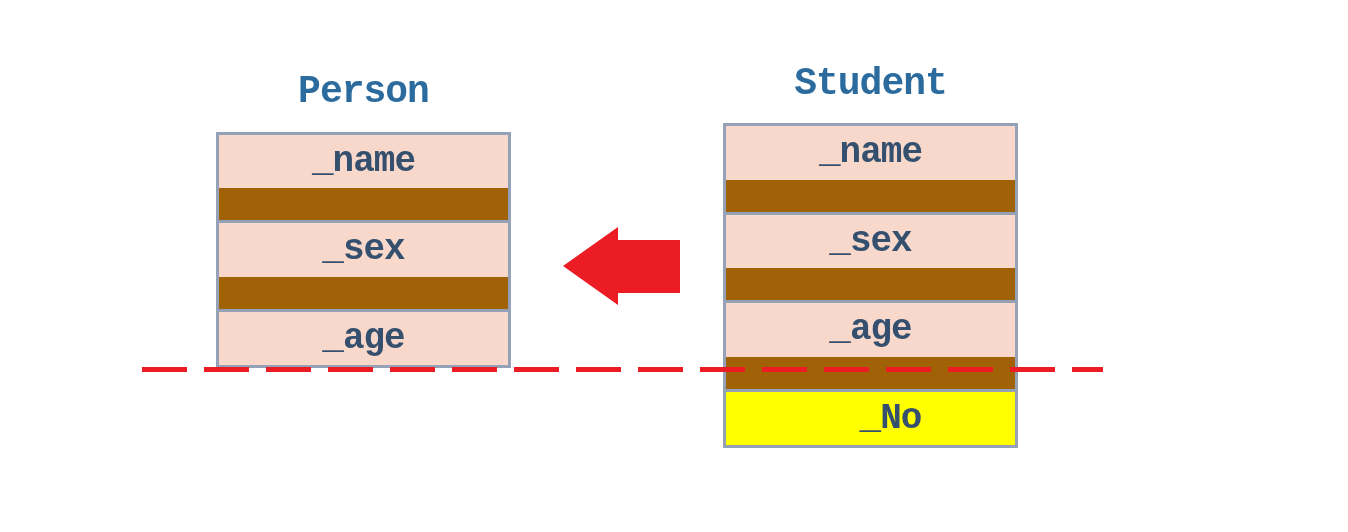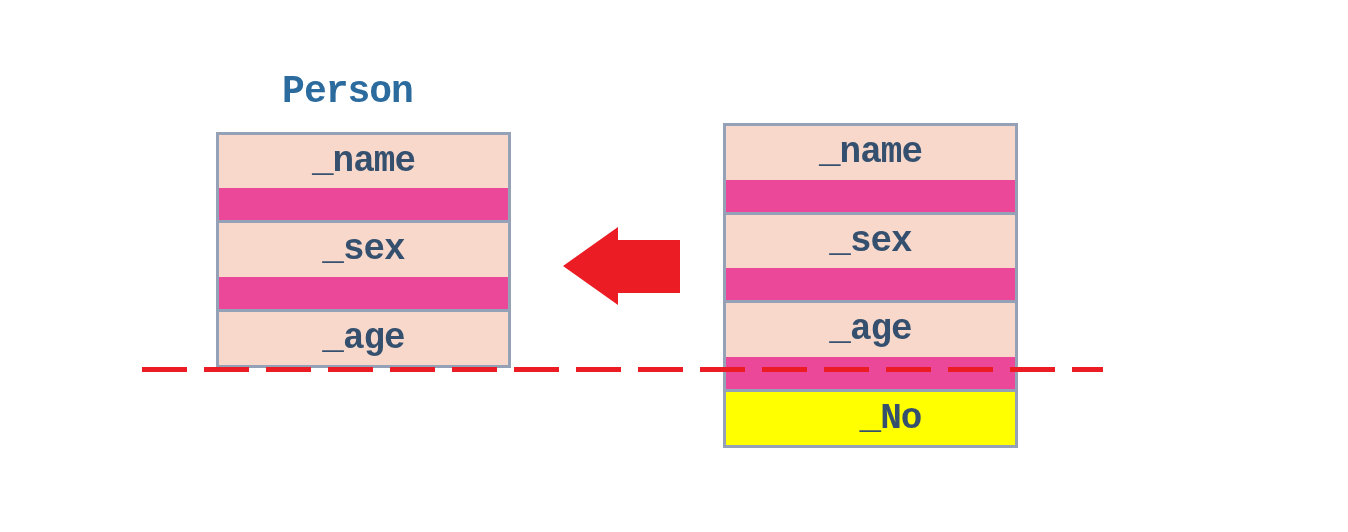--- a/index.html
+++ b/index.html
@@ -19,31 +19,31 @@
     position: absolute;
     width: 295px;
     text-align: center;
     font-size: 38px;
     font-weight: bold;
     color: #2c6b9e;
     letter-spacing: -1px;
     line-height: 44px;
     user-select: none;
   }
-  .person-title { left: 200px; top: 70px; }
+  .person-title { left: 216px; top: 70px; }
   .student-title { left: 723px; top: 62px; }
 
   .class-box {
     position: absolute;
     width: 295px;
     border: 3px solid #95a1b6;
     box-sizing: border-box;
     display: flex;
     flex-direction: column;
-    background: #ec4899;
+    background: #a16207;
   }
   .person-box { left: 216px; top: 132px; height: 236px; }
   .student-box { left: 723px; top: 123px; height: 325px; }
 
   .field-row {
     flex: 1 1 0;
     display: flex;
     align-items: center;
     justify-content: center;
     background: #f8d8cb;
@@ -84,20 +84,21 @@
 <div class="canvas">
 
   <div class="class-title person-title">Person</div>
 
   <div class="class-box person-box">
     <div class="field-row">_name</div>
     <div class="field-row">_sex</div>
     <div class="field-row">_age</div>
   </div>
 
+  <div class="class-title student-title">Student</div>
 
   <div class="class-box student-box">
     <div class="field-row">_name</div>
     <div class="field-row">_sex</div>
     <div class="field-row">_age</div>
     <div class="field-row highlighted">_No</div>
   </div>
 
   <svg class="arrow-icon" viewBox="0 0 117 78">
     <polygon points="0,39 55,0 55,13 117,13 117,66 55,66 55,78" fill="#ec1c24"></polygon>

